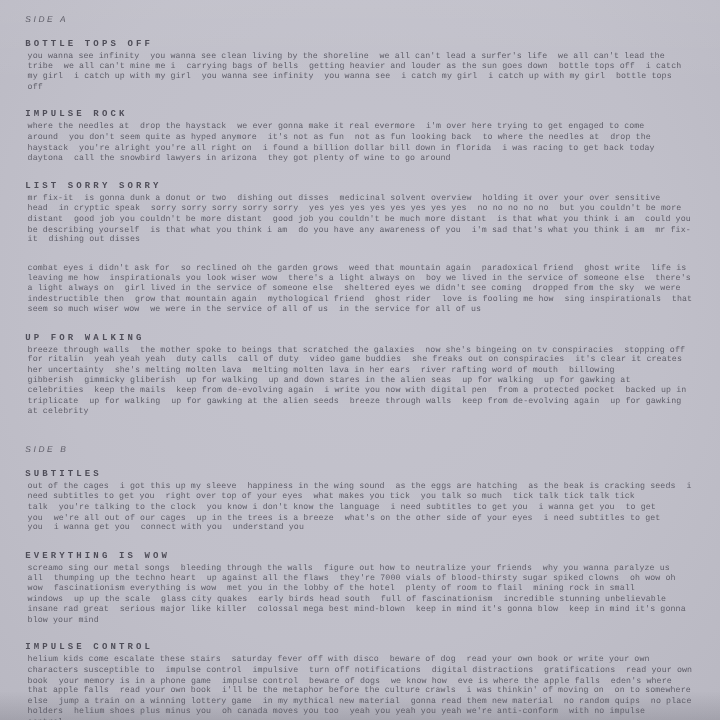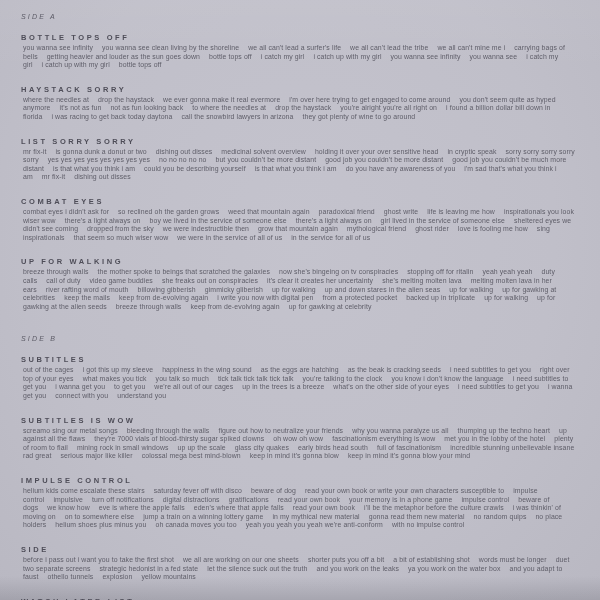--- a/index.html
+++ b/index.html
@@ -27,20 +27,21 @@
     font-style: italic;
     letter-spacing: 2.2px;
     color: #5b5a65;
     margin: 2px 0 13px 0;
   }
   .side-b-gap {
     margin-top: 24px;
   }
   .song {
     margin-bottom: 15px;
+    font-family: Liberation Mono, monospace;
   }
   .song-title {
     font-size: 7.5px;
     font-weight: bold;
     letter-spacing: 2.6px;
     color: #4e4d58;
     margin: 0 0 2px 0;
   }
   .lyrics {
     font-size: 6.9px;
@@ -58,42 +59,41 @@
 </head>
 <body>
 
 <div class="sheet" id="sheet">
     <div class="side-label">SIDE A</div>
     <div class="song">
       <div class="song-title">BOTTLE TOPS OFF</div>
       <div class="lyrics"><span class="phrase">you wanna see infinity</span><span class="phrase">you wanna see clean living by the shoreline</span><span class="phrase">we all can't lead a surfer's life</span><span class="phrase">we all can't lead the tribe</span><span class="phrase">we all can't mine me i</span><span class="phrase">carrying bags of bells</span><span class="phrase">getting heavier and louder as the sun goes down</span><span class="phrase">bottle tops off</span><span class="phrase">i catch my girl</span><span class="phrase">i catch up with my girl</span><span class="phrase">you wanna see infinity</span><span class="phrase">you wanna see</span><span class="phrase">i catch my girl</span><span class="phrase">i catch up with my girl</span><span class="phrase">bottle tops off</span></div>
     </div>
     <div class="song">
-      <div class="song-title">HAYSTACK SORRY</div>
+      <div class="song-title">IMPULSE ROCK</div>
       <div class="lyrics"><span class="phrase">where the needles at</span><span class="phrase">drop the haystack</span><span class="phrase">we ever gonna make it real evermore</span><span class="phrase">i'm over here trying to get engaged to come around</span><span class="phrase">you don't seem quite as hyped anymore</span><span class="phrase">it's not as fun</span><span class="phrase">not as fun looking back</span><span class="phrase">to where the needles at</span><span class="phrase">drop the haystack</span><span class="phrase">you're alright you're all right on</span><span class="phrase">i found a billion dollar bill down in florida</span><span class="phrase">i was racing to get back today daytona</span><span class="phrase">call the snowbird lawyers in arizona</span><span class="phrase">they got plenty of wine to go around</span></div>
     </div>
     <div class="song">
       <div class="song-title">LIST SORRY SORRY</div>
       <div class="lyrics"><span class="phrase">mr fix-it</span><span class="phrase">is gonna dunk a donut or two</span><span class="phrase">dishing out disses</span><span class="phrase">medicinal solvent overview</span><span class="phrase">holding it over your over sensitive head</span><span class="phrase">in cryptic speak</span><span class="phrase">sorry sorry sorry sorry sorry</span><span class="phrase">yes yes yes yes yes yes yes yes</span><span class="phrase">no no no no no</span><span class="phrase">but you couldn't be more distant</span><span class="phrase">good job you couldn't be more distant</span><span class="phrase">good job you couldn't be much more distant</span><span class="phrase">is that what you think i am</span><span class="phrase">could you be describing yourself</span><span class="phrase">is that what you think i am</span><span class="phrase">do you have any awareness of you</span><span class="phrase">i'm sad that's what you think i am</span><span class="phrase">mr fix-it</span><span class="phrase">dishing out disses</span></div>
     </div>
     <div class="song">
-      <div class="song-title">COMBAT EYES</div>
       <div class="lyrics"><span class="phrase">combat eyes i didn't ask for</span><span class="phrase">so reclined oh the garden grows</span><span class="phrase">weed that mountain again</span><span class="phrase">paradoxical friend</span><span class="phrase">ghost write</span><span class="phrase">life is leaving me how</span><span class="phrase">inspirationals you look wiser wow</span><span class="phrase">there's a light always on</span><span class="phrase">boy we lived in the service of someone else</span><span class="phrase">there's a light always on</span><span class="phrase">girl lived in the service of someone else</span><span class="phrase">sheltered eyes we didn't see coming</span><span class="phrase">dropped from the sky</span><span class="phrase">we were indestructible then</span><span class="phrase">grow that mountain again</span><span class="phrase">mythological friend</span><span class="phrase">ghost rider</span><span class="phrase">love is fooling me how</span><span class="phrase">sing inspirationals</span><span class="phrase">that seem so much wiser wow</span><span class="phrase">we were in the service of all of us</span><span class="phrase">in the service for all of us</span></div>
     </div>
     <div class="song">
       <div class="song-title">UP FOR WALKING</div>
       <div class="lyrics"><span class="phrase">breeze through walls</span><span class="phrase">the mother spoke to beings that scratched the galaxies</span><span class="phrase">now she's bingeing on tv conspiracies</span><span class="phrase">stopping off for ritalin</span><span class="phrase">yeah yeah yeah</span><span class="phrase">duty calls</span><span class="phrase">call of duty</span><span class="phrase">video game buddies</span><span class="phrase">she freaks out on conspiracies</span><span class="phrase">it's clear it creates her uncertainty</span><span class="phrase">she's melting molten lava</span><span class="phrase">melting molten lava in her ears</span><span class="phrase">river rafting word of mouth</span><span class="phrase">billowing gibberish</span><span class="phrase">gimmicky gliberish</span><span class="phrase">up for walking</span><span class="phrase">up and down stares in the alien seas</span><span class="phrase">up for walking</span><span class="phrase">up for gawking at celebrities</span><span class="phrase">keep the mails</span><span class="phrase">keep from de-evolving again</span><span class="phrase">i write you now with digital pen</span><span class="phrase">from a protected pocket</span><span class="phrase">backed up in triplicate</span><span class="phrase">up for walking</span><span class="phrase">up for gawking at the alien seeds</span><span class="phrase">breeze through walls</span><span class="phrase">keep from de-evolving again</span><span class="phrase">up for gawking at celebrity</span></div>
     </div>
     <div class="side-label side-b-gap">SIDE B</div>
     <div class="song">
       <div class="song-title">SUBTITLES</div>
       <div class="lyrics"><span class="phrase">out of the cages</span><span class="phrase">i got this up my sleeve</span><span class="phrase">happiness in the wing sound</span><span class="phrase">as the eggs are hatching</span><span class="phrase">as the beak is cracking seeds</span><span class="phrase">i need subtitles to get you</span><span class="phrase">right over top of your eyes</span><span class="phrase">what makes you tick</span><span class="phrase">you talk so much</span><span class="phrase">tick talk tick talk tick talk</span><span class="phrase">you're talking to the clock</span><span class="phrase">you know i don't know the language</span><span class="phrase">i need subtitles to get you</span><span class="phrase">i wanna get you</span><span class="phrase">to get you</span><span class="phrase">we're all out of our cages</span><span class="phrase">up in the trees is a breeze</span><span class="phrase">what's on the other side of your eyes</span><span class="phrase">i need subtitles to get you</span><span class="phrase">i wanna get you</span><span class="phrase">connect with you</span><span class="phrase">understand you</span></div>
     </div>
     <div class="song">
-      <div class="song-title">SUBTITLES IS WOW</div>
+      <div class="song-title">EVERYTHING IS WOW</div>
       <div class="lyrics"><span class="phrase">screamo sing our metal songs</span><span class="phrase">bleeding through the walls</span><span class="phrase">figure out how to neutralize your friends</span><span class="phrase">why you wanna paralyze us all</span><span class="phrase">thumping up the techno heart</span><span class="phrase">up against all the flaws</span><span class="phrase">they're 7000 vials of blood-thirsty sugar spiked clowns</span><span class="phrase">oh wow oh wow</span><span class="phrase">fascinationism everything is wow</span><span class="phrase">met you in the lobby of the hotel</span><span class="phrase">plenty of room to flail</span><span class="phrase">mining rock in small windows</span><span class="phrase">up up the scale</span><span class="phrase">glass city quakes</span><span class="phrase">early birds head south</span><span class="phrase">full of fascinationism</span><span class="phrase">incredible stunning unbelievable insane rad great</span><span class="phrase">serious major like killer</span><span class="phrase">colossal mega best mind-blown</span><span class="phrase">keep in mind it's gonna blow</span><span class="phrase">keep in mind it's gonna blow your mind</span></div>
     </div>
     <div class="song">
       <div class="song-title">IMPULSE CONTROL</div>
       <div class="lyrics"><span class="phrase">helium kids come escalate these stairs</span><span class="phrase">saturday fever off with disco</span><span class="phrase">beware of dog</span><span class="phrase">read your own book or write your own characters susceptible to</span><span class="phrase">impulse control</span><span class="phrase">impulsive</span><span class="phrase">turn off notifications</span><span class="phrase">digital distractions</span><span class="phrase">gratifications</span><span class="phrase">read your own book</span><span class="phrase">your memory is in a phone game</span><span class="phrase">impulse control</span><span class="phrase">beware of dogs</span><span class="phrase">we know how</span><span class="phrase">eve is where the apple falls</span><span class="phrase">eden's where that apple falls</span><span class="phrase">read your own book</span><span class="phrase">i'll be the metaphor before the culture crawls</span><span class="phrase">i was thinkin' of moving on</span><span class="phrase">on to somewhere else</span><span class="phrase">jump a train on a winning lottery game</span><span class="phrase">in my mythical new material</span><span class="phrase">gonna read them new material</span><span class="phrase">no random quips</span><span class="phrase">no place holders</span><span class="phrase">helium shoes plus minus you</span><span class="phrase">oh canada moves you too</span><span class="phrase">yeah you yeah you yeah we're anti-conform</span><span class="phrase">with no impulse control</span></div>
     </div>
     <div class="song">
       <div class="song-title">SIDE</div>
       <div class="lyrics"><span class="phrase">before i pass out i want you to take the first shot</span><span class="phrase">we all are working on our one sheets</span><span class="phrase">shorter puts you off a bit</span><span class="phrase">a bit of establishing shot</span><span class="phrase">words must be longer</span><span class="phrase">duet two separate screens</span><span class="phrase">strategic hedonist in a fed state</span><span class="phrase">let the silence suck out the truth</span><span class="phrase">and you work on the leaks</span><span class="phrase">ya you work on the water box</span><span class="phrase">and you adapt to faust</span><span class="phrase">othello tunnels</span><span class="phrase">explosion</span><span class="phrase">yellow mountains</span></div>
     </div>

